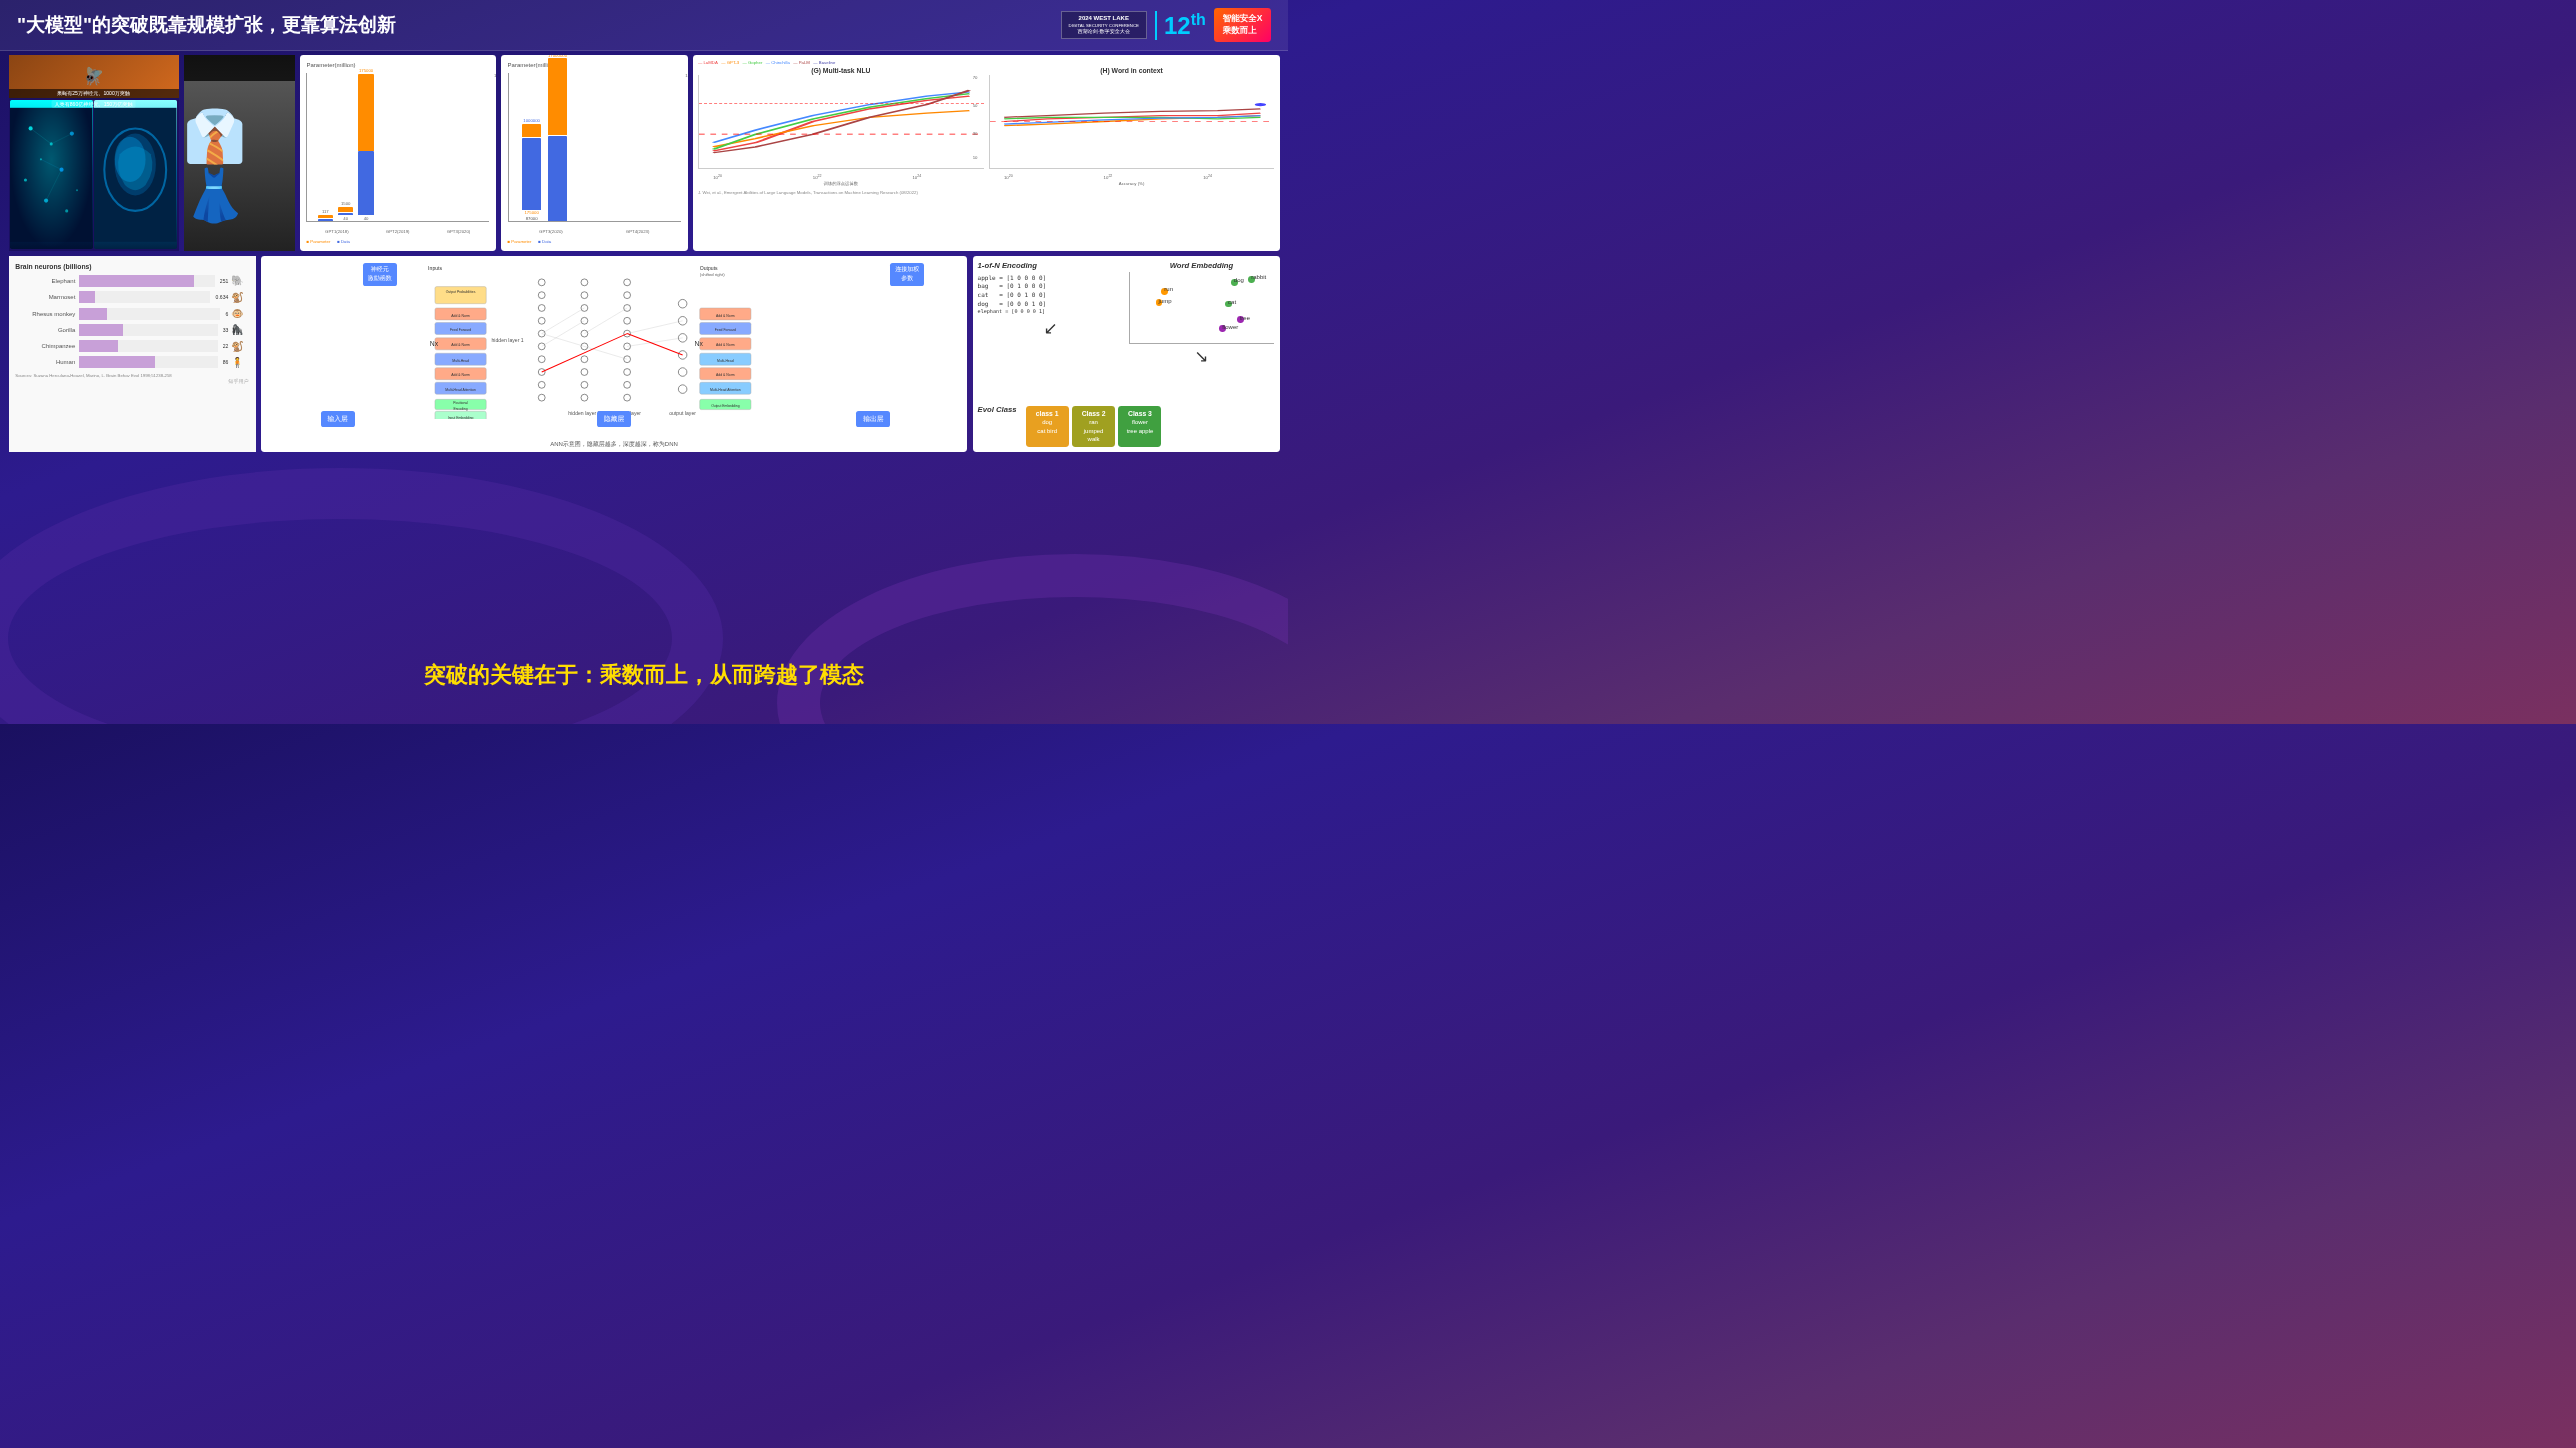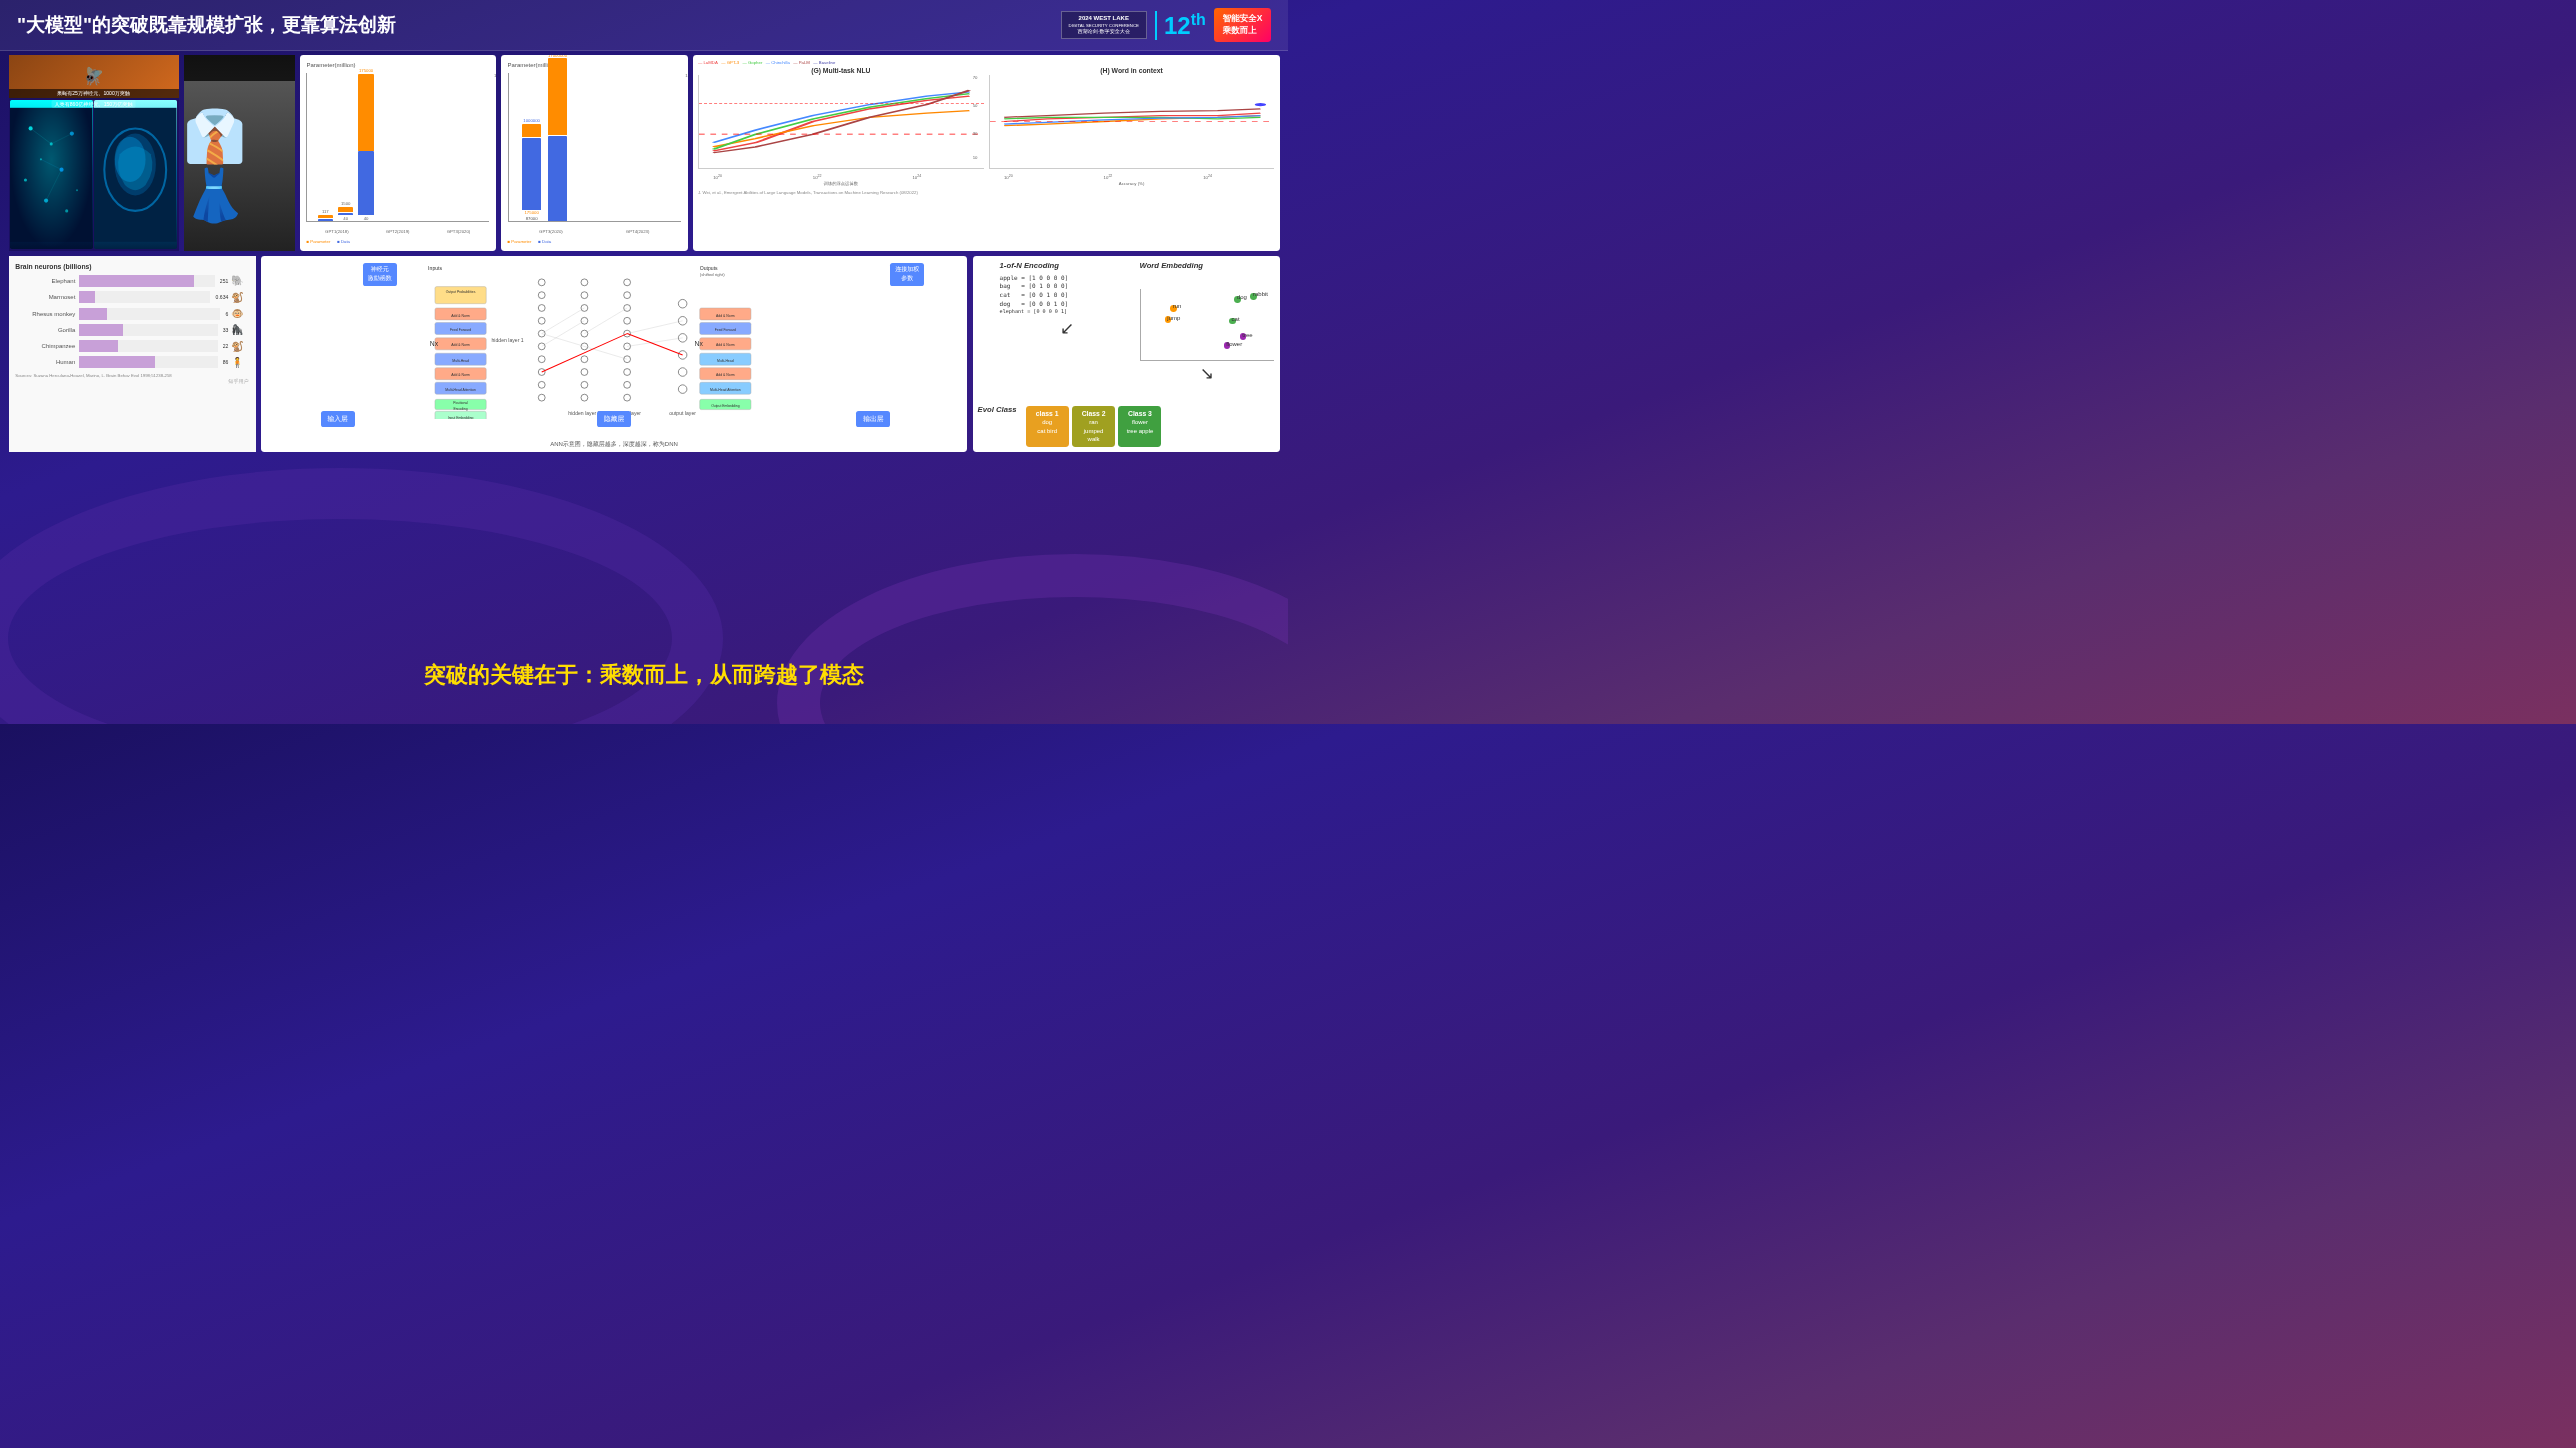--- a/index.html
+++ b/index.html
@@ -302,21 +302,20 @@
       flex-direction: column;
       gap: 3.4px;
     }
     .we-top {
       display: flex;
       gap: 5.1px;
       flex: 1;
     }
     .we-encoding {
       flex: 1;
-      margin-left: 22px;
     }
     .we-encoding-title {
       font-size: 7.7px;
       font-weight: bold;
       font-style: italic;
       color: #333;
       margin-bottom: 3.4px;
     }
     .we-encoding-row {
       font-size: 6px;
@@ -327,22 +326,22 @@
     .we-plot {
       flex: 1;
       position: relative;
       border: none;
     }
     .we-plot-title {
       font-size: 7.7px;
       font-weight: bold;
       font-style: italic;
       color: #333;
-      text-align: left;
-      margin-bottom: 19px;
+      text-align: center;
+      margin-bottom: 2px;
     }
     .we-plot-area {
       position: relative;
       width: 100%;
       height: 77px;
       border-left: 0.9px solid #aaa;
       border-bottom: 0.9px solid #aaa;
     }
     .we-bottom {
       display: flex;

